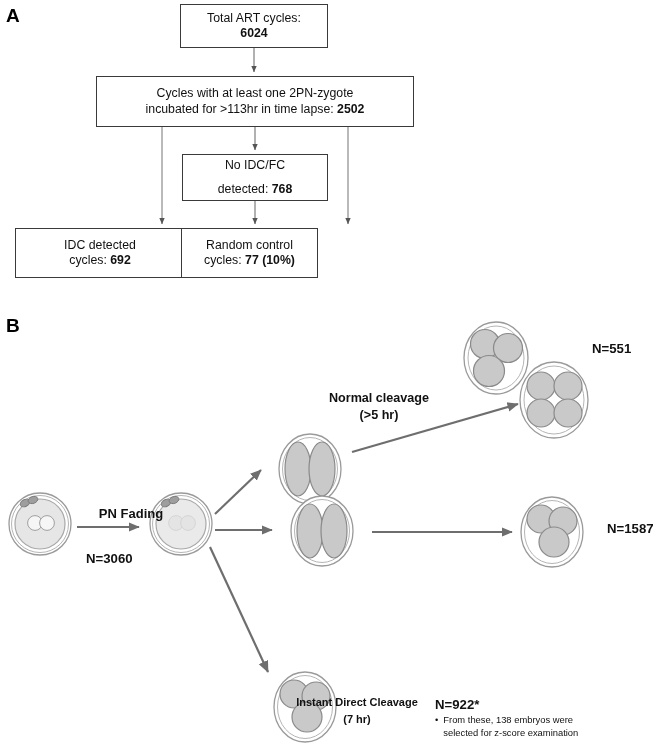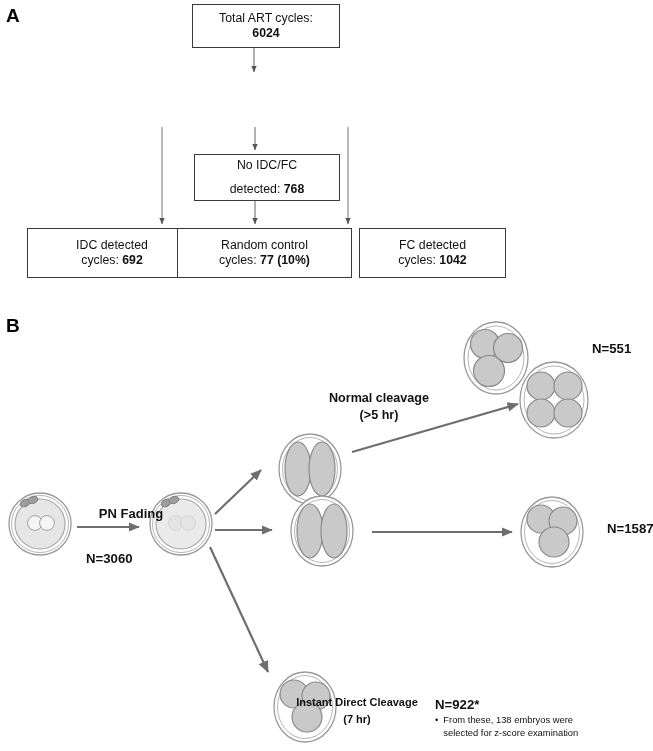--- a/index.html
+++ b/index.html
@@ -16,30 +16,30 @@
     position:absolute;font-weight:bold;font-size:19px;line-height:1;color:#000;
   }
   #panel-a-letter{left:6px;top:6px;}
   #panel-b-letter{left:6px;top:316px;}
 
   
   .box{
     position:absolute;box-sizing:border-box;
     border:1.3px solid #3a3a3a;background:#fff;
     display:flex;flex-direction:column;align-items:center;justify-content:center;
-    text-align:center;font-size:12.3px;line-height:15.5px;color:#111;margin-left:12px;
+    text-align:center;font-size:12.3px;line-height:15.5px;color:#111;
   }
   .box .ln{display:block;white-space:nowrap;}
   .box b{font-weight:bold;}
 
   #box-total      {left:180px; top:4px;   width:148px; height:44px;}
   #box-cycles2pn  {left:96px;  top:76px;  width:318px; height:51px;}
   #box-noidcfc    {left:182px; top:154px; width:146px; height:47px;gap:8px;}
   #box-idc        {left:15px;  top:228px; width:170px; height:50px;}
-  #box-random     {left:165px; top:228px; width:175px; height:50px;}
+  #box-random     {left:181px; top:228px; width:137px; height:50px;}
   #box-fc         {left:347px; top:228px; width:147px; height:50px;}
 
   
   .svg-layer{position:absolute;left:0;top:0;width:653px;height:751px;overflow:visible;}
 
   
   .blabel{
     position:absolute;font-weight:bold;color:#111;text-align:center;
     line-height:17px;white-space:nowrap;
   }
@@ -88,40 +88,40 @@
     <line x1="348" y1="127" x2="348" y2="224" stroke="#8a8a8a" stroke-width="1.2" marker-end="url(#arrHeadDark)"></line>
 
     <line x1="255" y1="201" x2="255" y2="224" stroke="#7d7d7d" stroke-width="1.2" marker-end="url(#arrHeadDark)"></line>
   </svg>
 
   <div class="box" id="box-total">
     <span class="ln">Total ART cycles:</span>
     <span class="ln"><b>6024</b></span>
   </div>
 
+  <div class="box" id="box-cycles2pn">
+    <span class="ln">Cycles with at least one 2PN-zygote</span>
+    <span class="ln"><span>incubated for &gt;113hr in time lapse: </span><b>2502</b></span>
+  </div>
 
   <div class="box" id="box-noidcfc">
     <span class="ln">No IDC/FC</span>
     <span class="ln"><span>detected: </span><b>768</b></span>
   </div>
 
   <div class="box" id="box-idc">
     <span class="ln">IDC detected</span>
     <span class="ln"><span>cycles: </span><b>692</b></span>
   </div>
 
   <div class="box" id="box-random">
     <span class="ln">Random control</span>
     <span class="ln"><span>cycles: </span><b>77 (10%)</b></span>
   </div>
 
-  <div class="box" id="box-fc">
-    <span class="ln">FC detected</span>
-    <span class="ln"><span>cycles: </span><b>1042</b></span>
-  </div>
 
   <div class="panel-letter" id="panel-b-letter">B</div>
 
   <svg class="svg-layer">
 
     <g>
 
       <line x1="77" y1="527" x2="139" y2="527" stroke="#6e6e6e" stroke-width="2.1" marker-end="url(#arrHeadGray)"></line>
 
       <line x1="215" y1="514" x2="261" y2="470" stroke="#6e6e6e" stroke-width="2.1" marker-end="url(#arrHeadGray)"></line>

